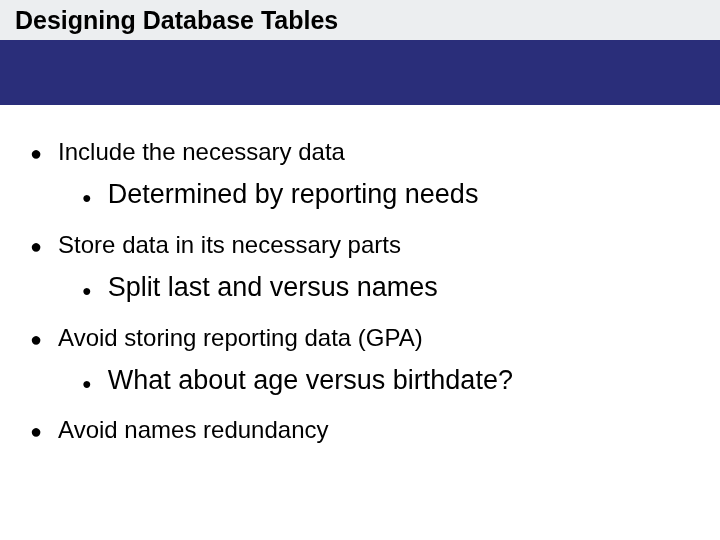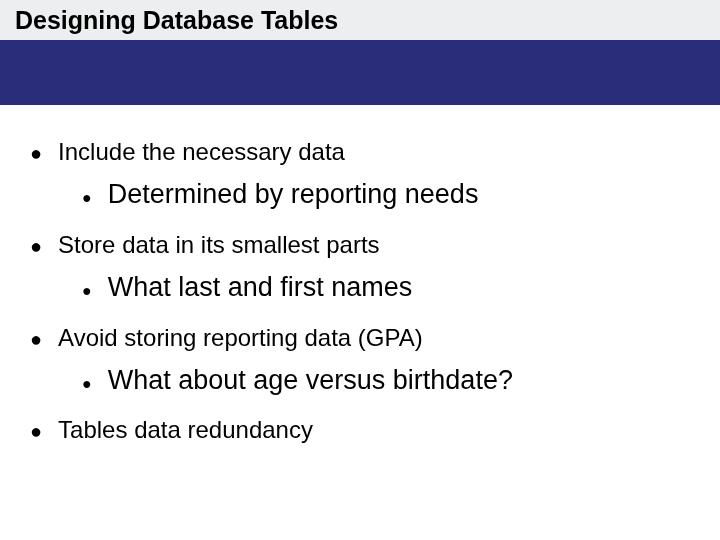--- a/index.html
+++ b/index.html
@@ -84,35 +84,35 @@
       <span class="bullet">●</span>
       <span class="text">Include the necessary data</span>
     </div>
     <div class="lvl2">
       <span class="bullet">●</span>
       <span class="text">Determined by reporting needs</span>
     </div>
 
     <div class="lvl1">
       <span class="bullet">●</span>
-      <span class="text">Store data in its smallest parts</span>
+      <span class="text">Store data in its necessary parts</span>
     </div>
     <div class="lvl2">
       <span class="bullet">●</span>
-      <span class="text">What last and first names</span>
+      <span class="text">Split last and versus names</span>
     </div>
 
     <div class="lvl1">
       <span class="bullet">●</span>
       <span class="text">Avoid storing reporting data (GPA)</span>
     </div>
     <div class="lvl2">
       <span class="bullet">●</span>
       <span class="text">What about age versus birthdate?</span>
     </div>
 
     <div class="lvl1">
       <span class="bullet">●</span>
-      <span class="text">Tables data redundancy</span>
+      <span class="text">Avoid names redundancy</span>
     </div>
 
   </div>
 </div>
 
 </body></html>

